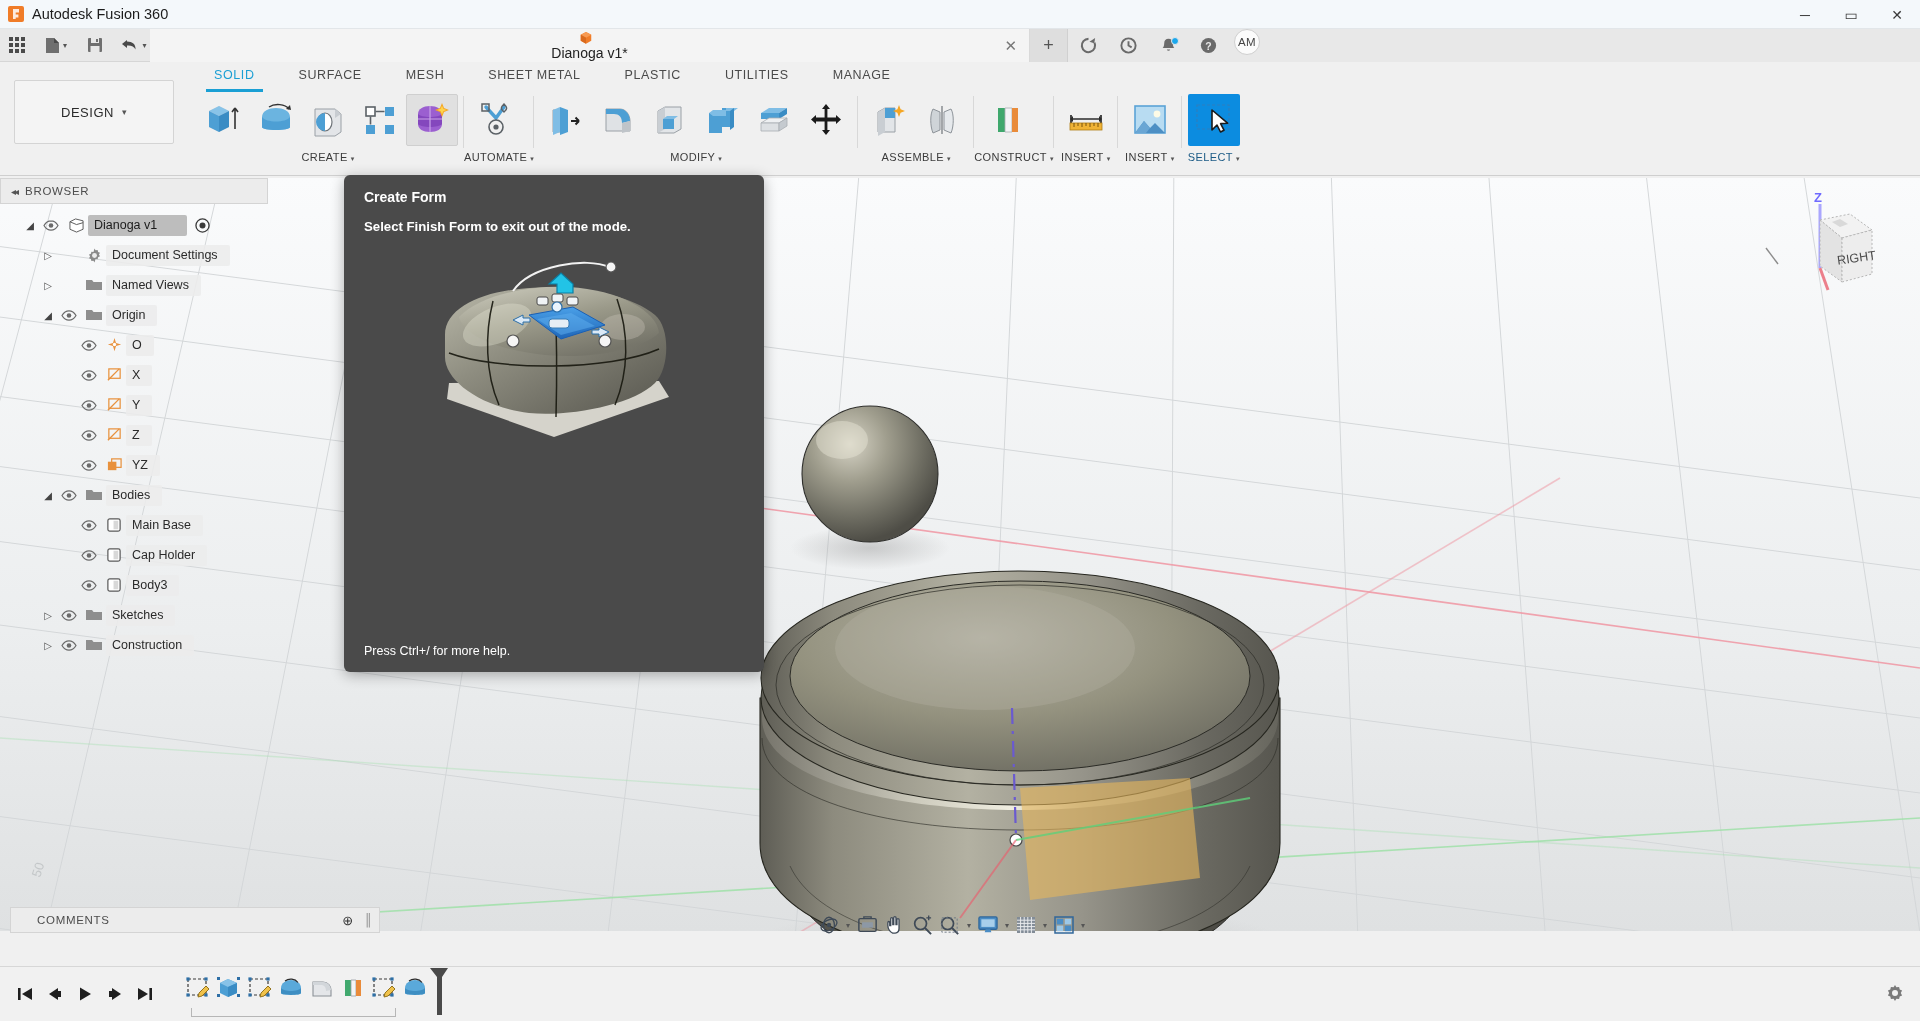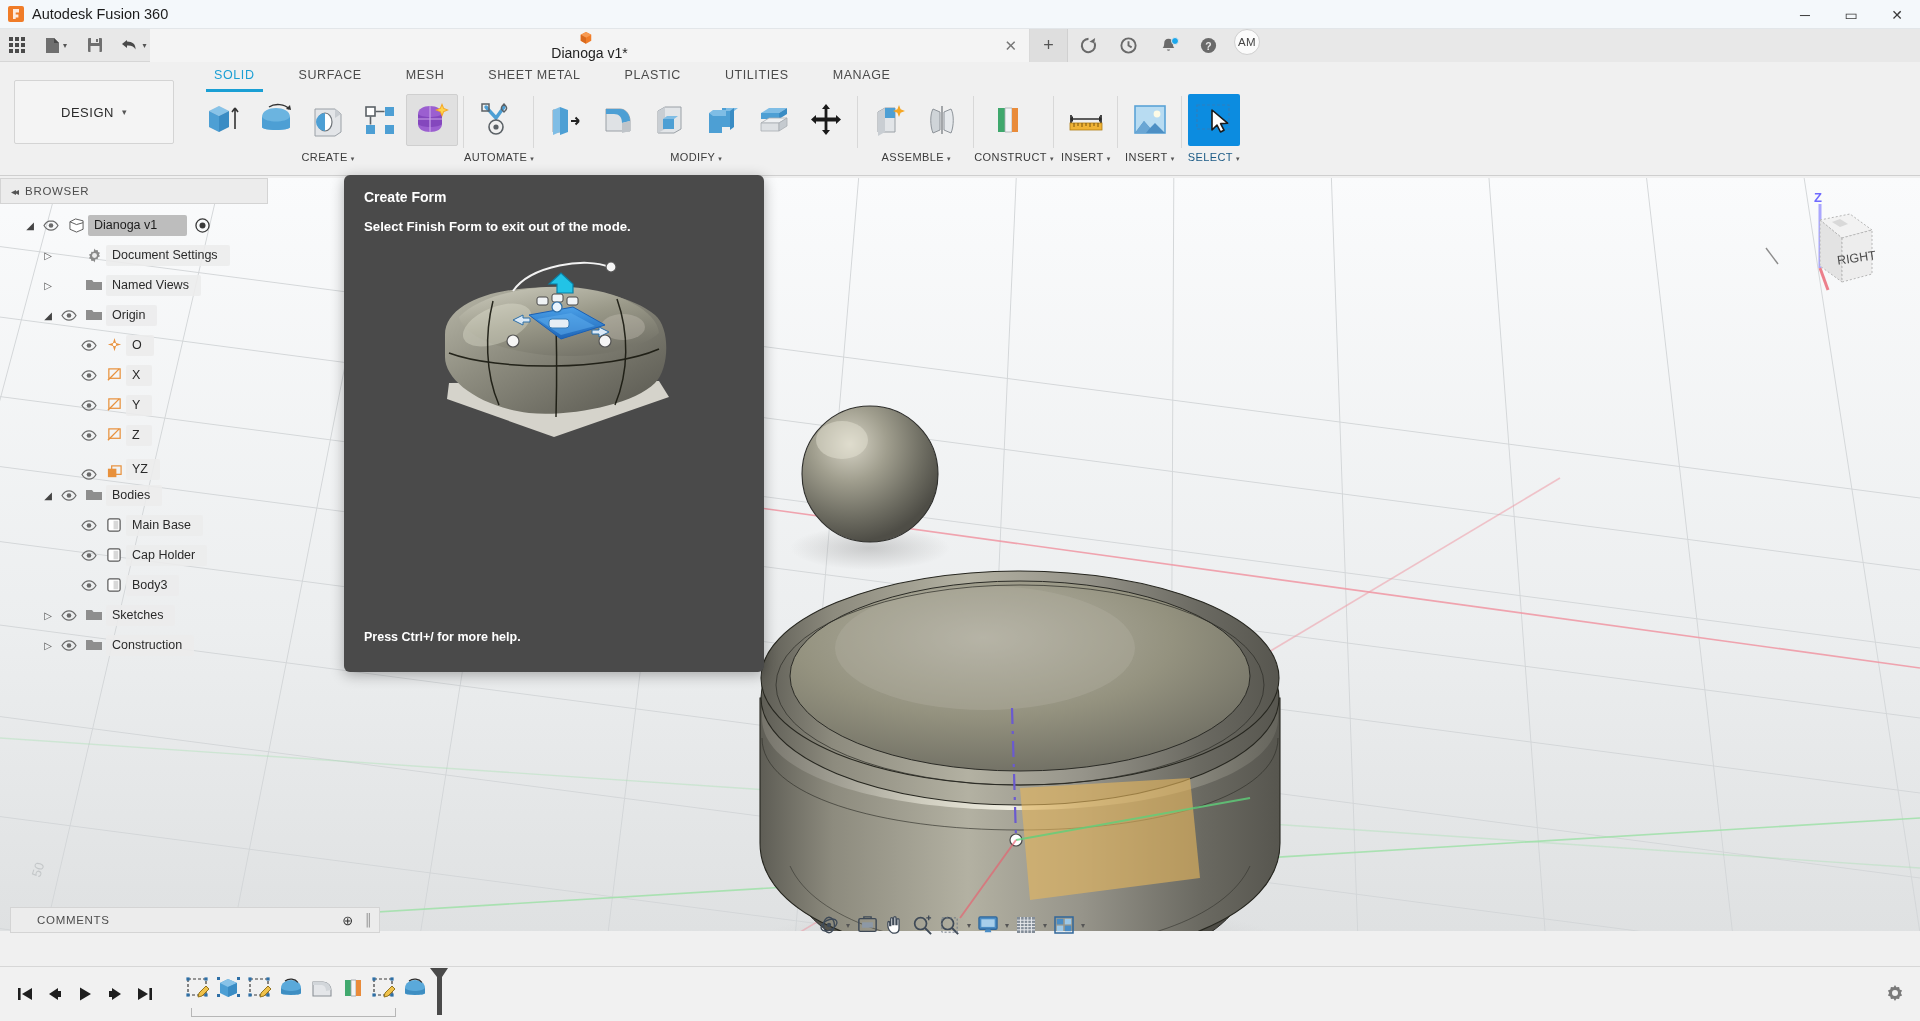--- a/index.html
+++ b/index.html
@@ -184,21 +184,21 @@
     z-index: 20;
   }
   #tt-title { font-size:14px; font-weight:bold; margin-bottom:13px; }
   #tt-body { font-size:13.2px; font-weight:bold; line-height:1.36; }
   #tt-body p { margin-bottom:13px; }
   #tt-img {
     width: 270px; height: 195px; margin: 6px auto 0 auto;
     position:relative;
   }
   #tt-footer {
-    position:absolute; left:20px; bottom:28px; font-size:12.5px; font-weight:bold;
+    position:absolute; left:20px; bottom:14px; font-size:12.5px; font-weight:normal;
   }
 
   
   #viewport {
     position:absolute; left:0; top:178px; right:0; bottom:90px;
     overflow:hidden;
     background: linear-gradient(to bottom, #f7f9fa 0%, #eef0f1 55%, #e4e6e7 100%);
   }
   #grid-svg { position:absolute; left:0; top:0; }
   #viewcube { position:absolute; right:38px; top:8px; width:120px; height:120px; }
@@ -833,21 +833,21 @@
           <svg width="17" height="16" viewBox="0 0 18 17">
             <rect x="3" y="2" width="12" height="10" fill="none" stroke="#e8913c" stroke-width="1.3"></rect>
             <path d="M2 14L14 2" stroke="#e8913c" stroke-width="1.4"></path>
           </svg>
         </span>
       <span class="tlabel">Z</span>
     </div>
 
 
 
-    <div class="tnode" style="padding-left:76px;align-items:flex-end;">
+    <div class="tnode" style="padding-left:76px;">
       <span class="eye">
           <svg width="16" height="11" viewBox="0 0 16 11">
             <path d="M8 .8C3.7.8 1 5.5 1 5.5s2.7 4.7 7 4.7 7-4.7 7-4.7S12.3.8 8 .8z" fill="none" stroke="#6a6a6a" stroke-width="1.2"></path>
             <circle cx="8" cy="5.5" r="2.3" fill="#6a6a6a"></circle>
           </svg>
         </span>
       <span class="ticon">
           <svg width="17" height="16" viewBox="0 0 18 17">
             <rect x="6" y="2" width="10" height="9" fill="none" stroke="#e8913c" stroke-width="1.3"></rect>
             <rect x="2" y="5" width="9" height="9" fill="#e8913c"></rect>

